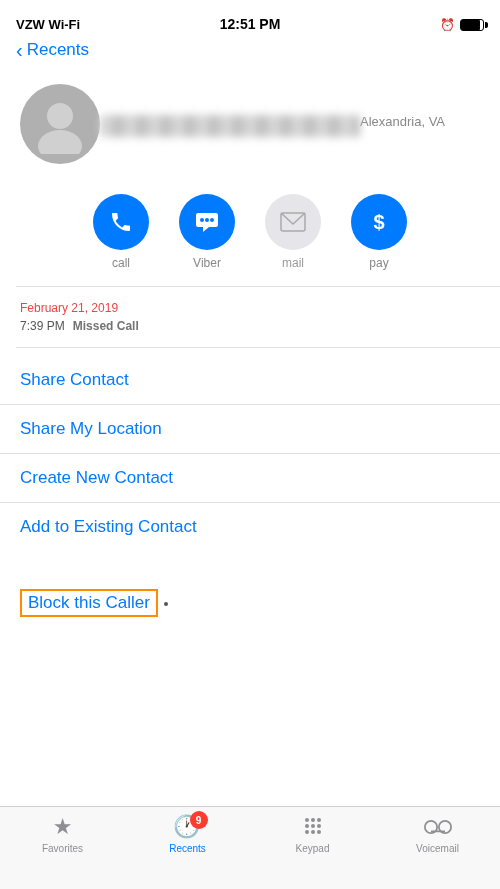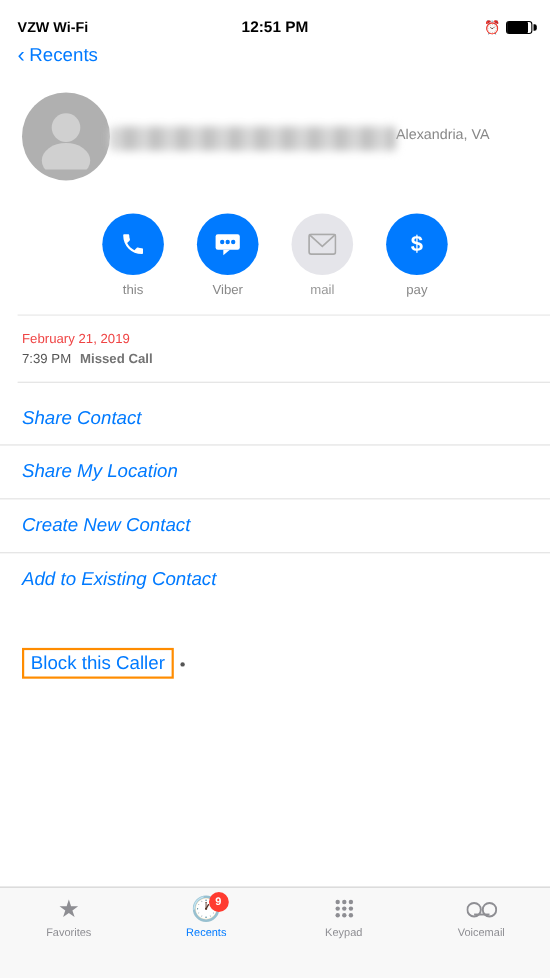--- a/index.html
+++ b/index.html
@@ -188,21 +188,20 @@
     }
     .missed-call-label {
       font-weight: 700;
       color: #737373;
     }
 
     
     .menu-section {
       background: #fff;
       margin-top: 8px;
-      font-style: italic;
     }
     .menu-item {
       padding: 14px 20px;
       font-size: 17px;
       color: #007AFF;
       cursor: pointer;
       border-bottom: 1px solid #e0e0e0;
     }
     .menu-item:last-child {
       border-bottom: none;
@@ -325,21 +324,21 @@
 
 <div class="action-buttons">
 
 
   <div class="action-btn">
     <div class="action-circle blue">
       <svg width="24" height="24" viewBox="0 0 24 24" fill="none">
         <path d="M6.6 10.8c1.4 2.8 3.8 5.1 6.6 6.6l2.2-2.2c.3-.3.7-.4 1-.2 1.1.4 2.3.6 3.6.6.6 0 1 .4 1 1V20c0 .6-.4 1-1 1C10.6 21 3 13.4 3 4c0-.6.4-1 1-1h3.5c.6 0 1 .4 1 1 0 1.3.2 2.5.6 3.6.1.3 0 .7-.2 1l-2.3 2.2z" fill="white"></path>
       </svg>
     </div>
-    <span class="action-label">this</span>
+    <span class="action-label">call</span>
   </div>
 
   <div class="action-btn">
     <div class="action-circle blue">
       <svg width="26" height="22" viewBox="0 0 26 22" fill="none">
         <rect x="2" y="2" width="22" height="14" rx="2" fill="white"></rect>
         <polygon points="9,16 9,21 15,16" fill="white"></polygon>
         <circle cx="8" cy="9" r="2" fill="#007AFF"></circle>
         <circle cx="13" cy="9" r="2" fill="#007AFF"></circle>
         <circle cx="18" cy="9" r="2" fill="#007AFF"></circle>

